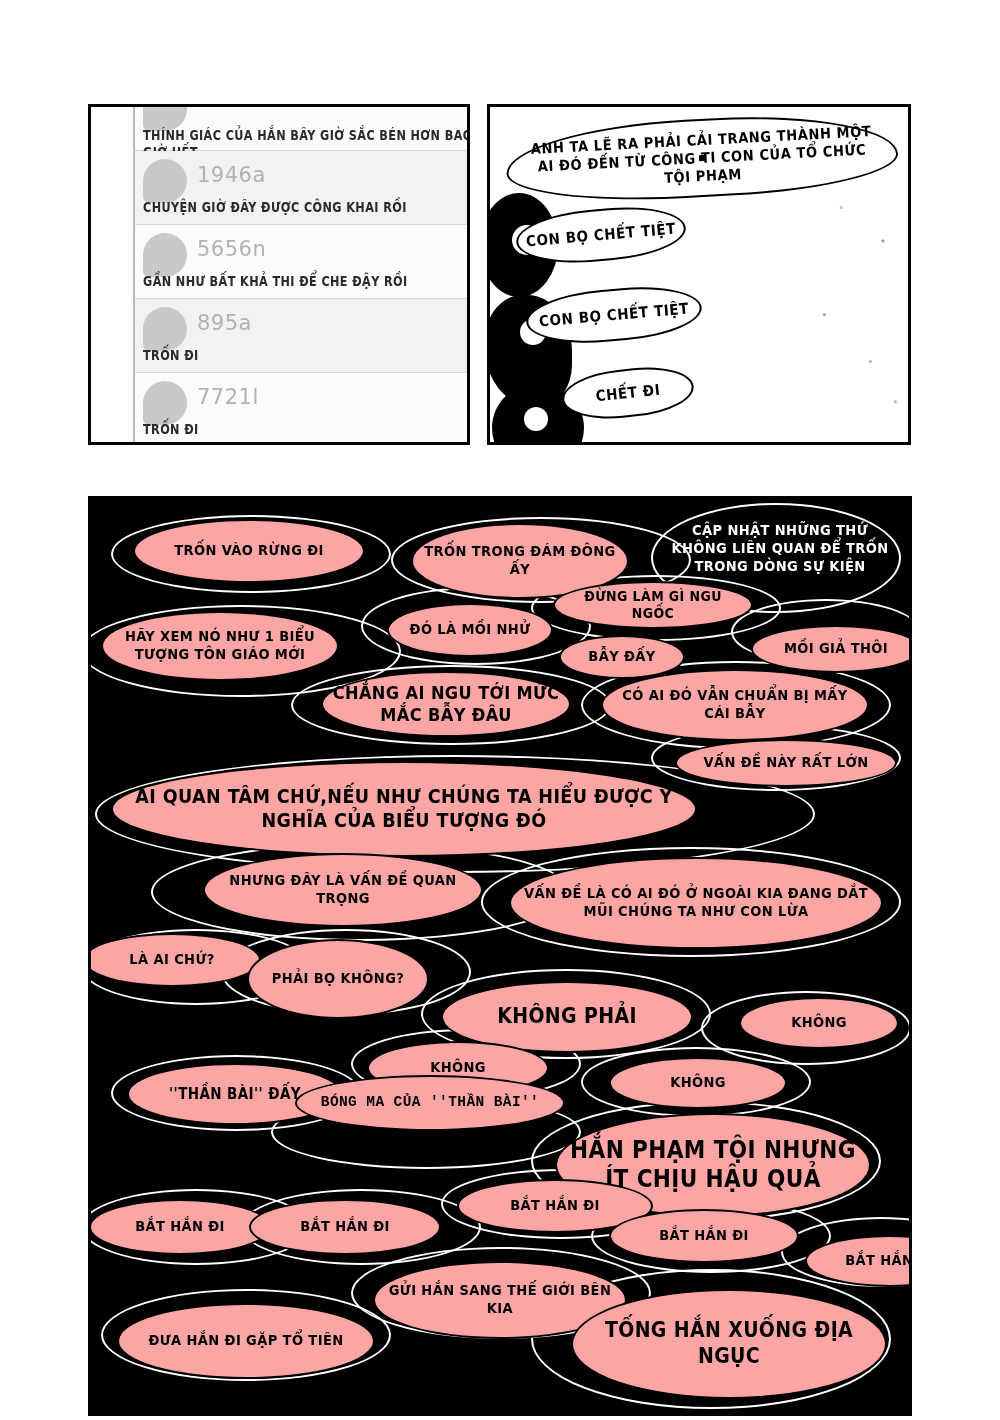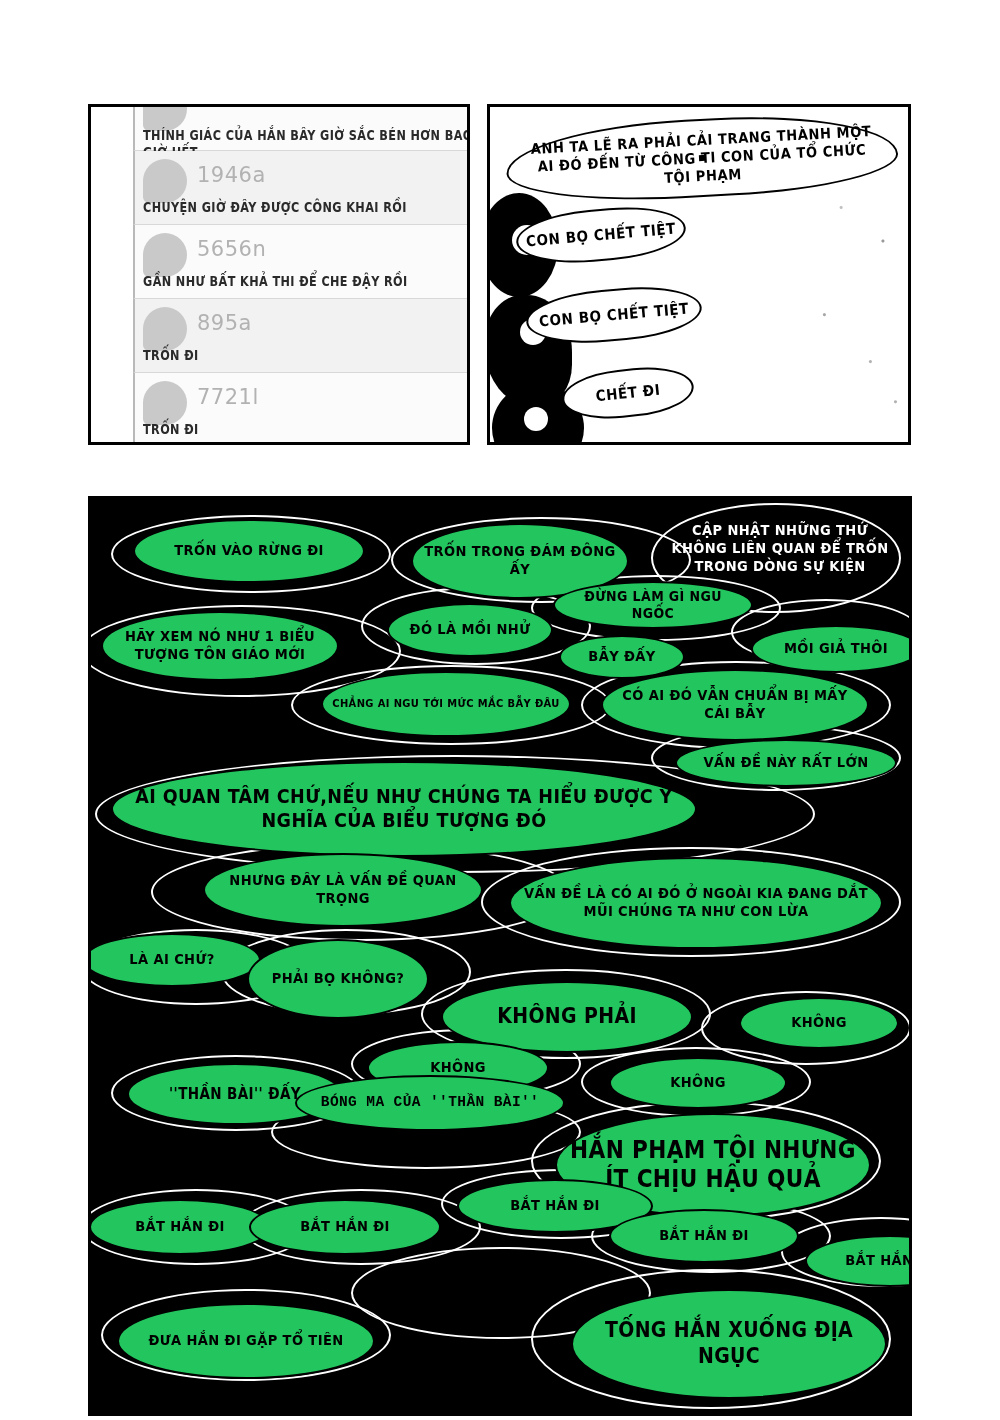--- a/index.html
+++ b/index.html
@@ -130,21 +130,21 @@
     left: 88px;
     top: 496px;
     width: 824px;
     height: 920px;
     background: #000;
     border: 3px solid #000;
   }
   .oval {
     position: absolute;
     border: 2.5px solid #000;
-    background: #22c55e;
+    background: #fca5a5;
     border-radius: 50%;
     box-sizing: border-box;
     display: flex;
     align-items: center;
     justify-content: center;
     text-align: center;
     font-family: "DejaVu Sans Condensed", "Liberation Sans", sans-serif;
     font-weight: bold;
     color: #000;
     line-height: 1.22;
@@ -272,21 +272,21 @@
   </div>
   <div class="oval" style="left:10px; top:112px; width:238px; height:70px; font-size:14.5px;">
     <span>HÃY XEM NÓ NHƯ 1 BIỂU TƯỢNG TÔN GIÁO MỚI</span>
   </div>
   <div class="oval" style="left:468px; top:136px; width:126px; height:44px; font-size:14.5px;">
     <span>BẪY ĐẤY</span>
   </div>
   <div class="oval" style="left:660px; top:126px; width:170px; height:48px; font-size:14.5px;">
     <span>MỒI GIẢ THÔI</span>
   </div>
-  <div class="oval" style="left:230px; top:172px; width:250px; height:66px; font-size:11px;">
+  <div class="oval" style="left:230px; top:172px; width:250px; height:66px; font-size:18px;">
     <span>CHẲNG AI NGU TỚI MỨC MẮC BẪY ĐÂU</span>
   </div>
   <div class="oval" style="left:510px; top:170px; width:268px; height:72px; font-size:14.5px;">
     <span>CÓ AI ĐÓ VẪN CHUẨN BỊ MẤY CÁI BẪY</span>
   </div>
   <div class="oval" style="left:584px; top:240px; width:222px; height:48px; font-size:14.5px;">
     <span>VẤN ĐỀ NÀY RẤT LỚN</span>
   </div>
   <div class="oval" style="left:20px; top:262px; width:586px; height:96px; font-size:19.5px;">
     <span>AI QUAN TÂM CHỨ,NẾU NHƯ CHÚNG TA HIỂU ĐƯỢC Ý NGHĨA CỦA BIỂU TƯỢNG ĐÓ</span>
@@ -332,20 +332,23 @@
   </div>
   <div class="oval" style="left:158px; top:700px; width:192px; height:56px; font-size:14.5px;">
     <span>BẮT HẮN ĐI</span>
   </div>
   <div class="oval" style="left:518px; top:710px; width:190px; height:54px; font-size:14.5px;">
     <span>BẮT HẮN ĐI</span>
   </div>
   <div class="oval" style="left:714px; top:736px; width:170px; height:52px; font-size:14.5px;">
     <span>BẮT HẮN ĐI</span>
   </div>
+  <div class="oval" style="left:282px; top:762px; width:254px; height:78px; font-size:14.5px;">
+    <span>GỬI HẮN SANG THẾ GIỚI BÊN KIA</span>
+  </div>
   <div class="oval" style="left:480px; top:790px; width:316px; height:110px; font-size:21px;">
     <span>TỐNG HẮN XUỐNG ĐỊA NGỤC</span>
   </div>
   <div class="oval" style="left:26px; top:804px; width:258px; height:76px; font-size:14.5px;">
     <span>ĐƯA HẮN ĐI GẶP TỔ TIÊN</span>
   </div>
 
 </div>
 
 </body></html>

